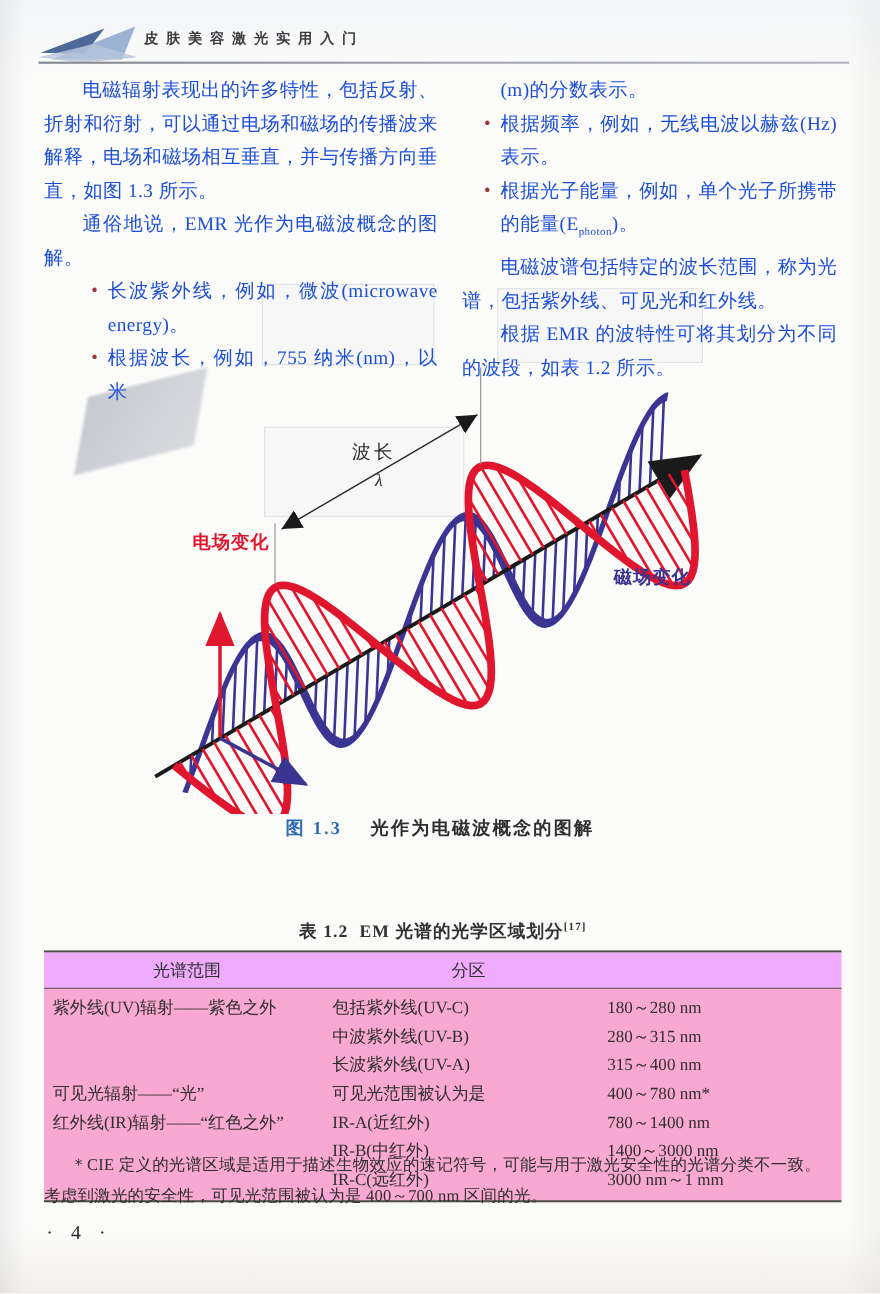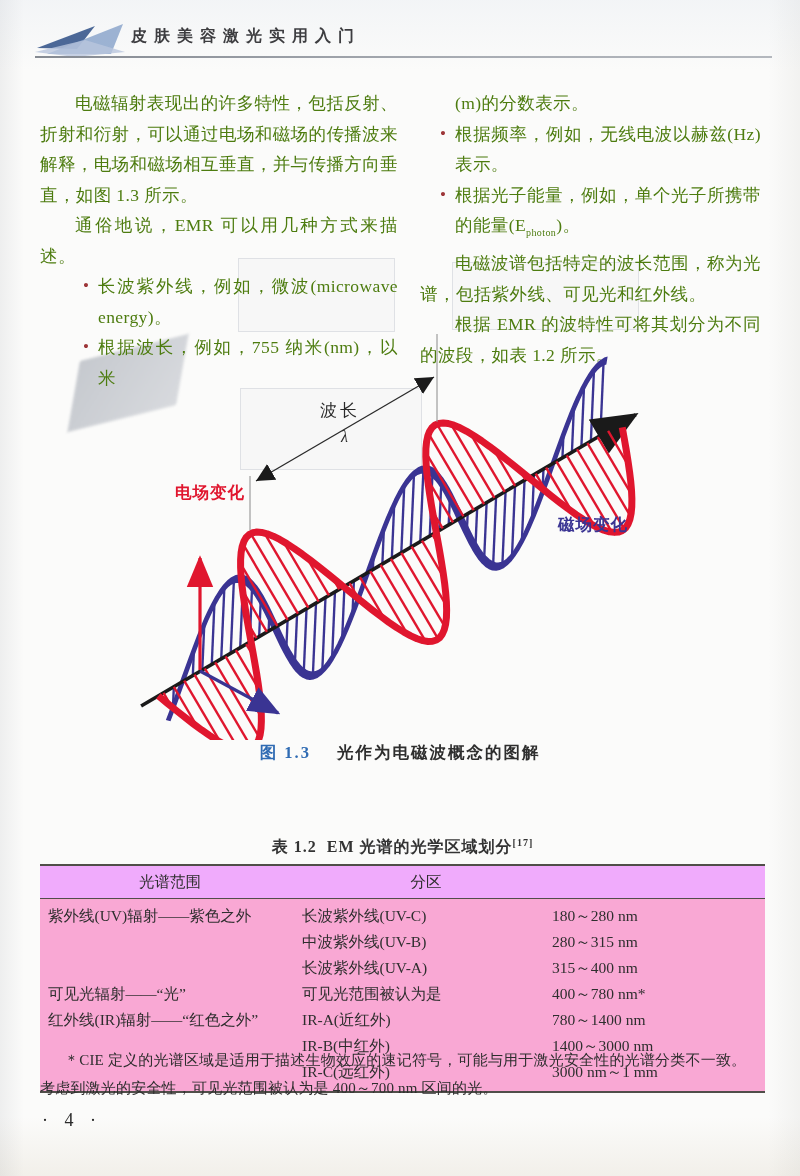--- a/index.html
+++ b/index.html
@@ -21,26 +21,26 @@
   .smudge{position:absolute;z-index:0;left:72px;top:350px;width:112px;height:66px;
     background:linear-gradient(120deg,#7e8694,#a8adb8);
     transform:rotate(-14deg) skewX(-24deg);opacity:.42;filter:blur(1.5px);pointer-events:none;}
   .layer{position:absolute;inset:0;z-index:1;}
 
   
   .header{position:absolute;top:20px;left:35px;right:28px;height:38px;}
   .header-rule{position:absolute;left:0;right:0;bottom:0;height:2px;
     background:linear-gradient(90deg,#858a92,#a9adb4 60%,#b4b8be);}
   .logo{position:absolute;left:0;top:2px;}
-  .book-title{position:absolute;left:96px;top:6px;font-size:16px;letter-spacing:7px;
+  .book-title{position:absolute;left:96px;top:6px;font-size:13px;letter-spacing:7px;
     color:#3d3d40;font-weight:600;}
 
   
-  .col{position:absolute;top:88px;font-size:17.5px;line-height:30.5px;
-    letter-spacing:0.4px;text-align:justify;color:#4d7c0f;}
+  .col{position:absolute;top:66px;font-size:17.5px;line-height:30.5px;
+    letter-spacing:0.4px;text-align:justify;color:#1d4ed8;}
   .col-left{left:40px;width:358px;}
   .col-right{left:420px;width:341px;}
   .col p{margin:0;text-indent:2em;}
   ul.blist{margin:0;padding:0;list-style:none;}
   .col-left ul.blist{padding-left:58px;}
   .col-right ul.blist{padding-left:35px;}
   ul.blist li{position:relative;}
   ul.blist li::before{content:"\2022";position:absolute;left:-15px;top:0;
     color:#9d3538;font-size:17px;}
   .cont{margin-left:35px;}
@@ -93,21 +93,21 @@
       <polygon points="2,26 60,4 42,27" fill="#2e4f86" opacity="0.85"></polygon>
       <polygon points="12,32 88,2 76,32" fill="#7d9bc6" opacity="0.75"></polygon>
       <polygon points="0,30 50,18 90,30 40,35" fill="#b9c6dd" opacity="0.8"></polygon>
     </svg>
     <div class="book-title">皮肤美容激光实用入门</div>
     <div class="header-rule"></div>
   </div>
 
   <div class="col col-left">
     <p>电磁辐射表现出的许多特性，包括反射、折射和衍射，可以通过电场和磁场的传播波来解释，电场和磁场相互垂直，并与传播方向垂直，如图 1.3 所示。</p>
-    <p>通俗地说，EMR 可以用几种方式来描述。</p>
+    <p>通俗地说，EMR 光作为电磁波概念的图解。</p>
     <ul class="blist">
       <li><span>长波紫外线，例如，微波(microwave energy)。</span></li>
       <li><span>根据波长，例如，755 纳米(nm)，以米</span></li>
     </ul>
   </div>
 
   <div class="col col-right">
     <div class="cont">(m)的分数表示。</div>
     <ul class="blist">
       <li><span>根据频率，例如，无线电波以赫兹(Hz)表示。</span></li>
@@ -255,21 +255,21 @@
       <span>表 1.2</span>&nbsp;&nbsp;<span>EM 光谱的光学区域划分</span><sup>[17]</sup>
     </div>
     <div class="tbl">
       <div class="t-head">
         <div class="c1">光谱范围</div>
         <div class="c2">分区</div>
       </div>
       <div class="t-body">
         <div class="t-row">
           <div class="c1">紫外线(UV)辐射——紫色之外</div>
-          <div class="c2">长波紫外线(UV-C)</div>
+          <div class="c2">包括紫外线(UV-C)</div>
           <div class="c3">180～280 nm</div>
         </div>
         <div class="t-row">
           <div class="c1"></div>
           <div class="c2">中波紫外线(UV-B)</div>
           <div class="c3">280～315 nm</div>
         </div>
         <div class="t-row">
           <div class="c1"></div>
           <div class="c2">长波紫外线(UV-A)</div>

